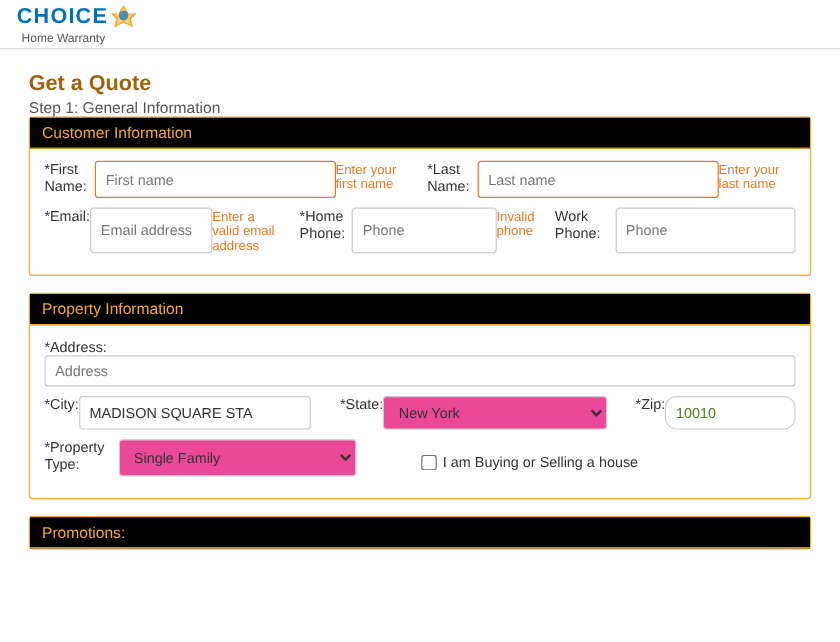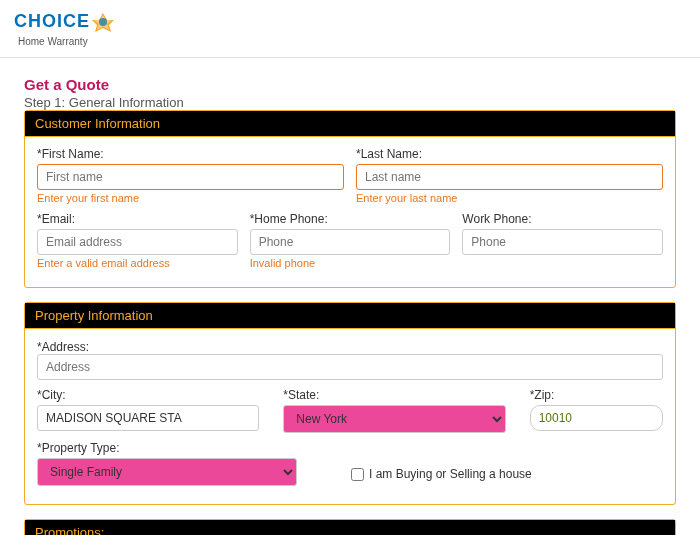--- a/index.html
+++ b/index.html
@@ -11,21 +11,21 @@
       width: 700px;
       height: 535px;
       overflow: hidden;
     }
 
     
     .header {
       display: flex;
       padding: 8px 14px;
       border-bottom: 1px solid #e0e0e0;
-      height: 58px;
+      height: 41px;
     }
     .logo-text {
       font-size: 18px;
       font-weight: bold;
       color: #0071bc;
       letter-spacing: 1px;
     }
     .logo-icon {
       width: 22px;
       height: 22px;
@@ -48,23 +48,23 @@
     .logo-top {
       display: flex;
       align-items: center;
     }
 
     
     .main {
       padding: 18px 24px 10px 24px;
     }
     .page-title {
-      font-size: 15px;
+      font-size: 18px;
       font-weight: bold;
-      color: #be185d;
+      color: #a16207;
       margin-bottom: 2px;
     }
     .page-subtitle {
       font-size: 13px;
       color: #555;
     }
 
     
     .section-box {
       border: 1px solid #f7a828;
@@ -84,21 +84,21 @@
     }
 
     
     .form-row {
       display: flex;
       gap: 12px;
       margin-bottom: 8px;
     }
     .form-group {
       display: flex;
-      flex-direction: column;
+      flex-direction: row;
       flex: 1;
     }
     .form-label {
       font-size: 12px;
       color: #333;
       margin-bottom: 3px;
     }
     .form-input {
       border: 1px solid #ccc;
       border-radius: 3px;

